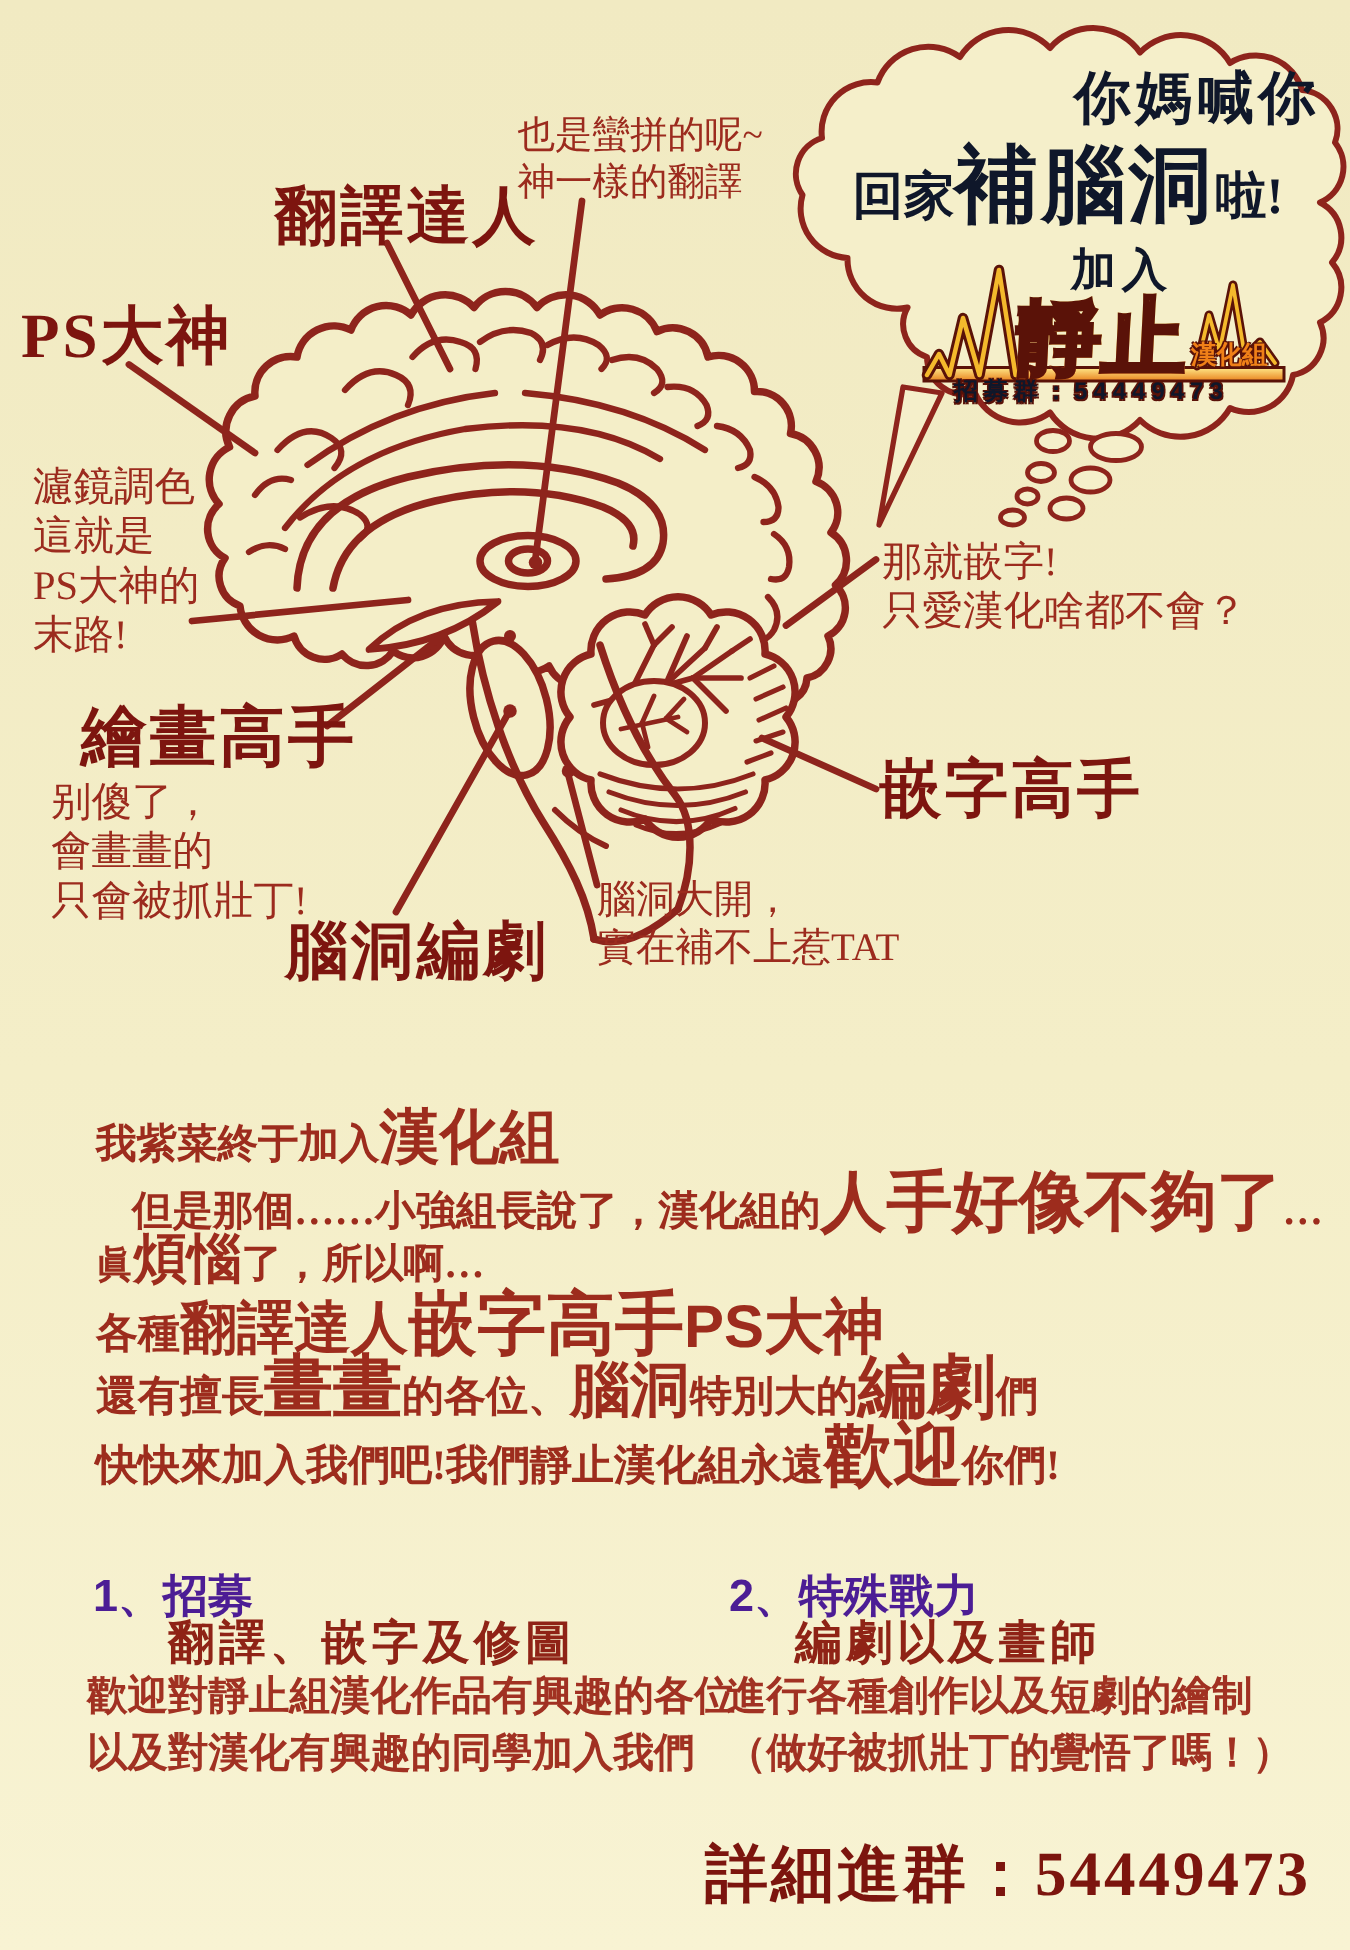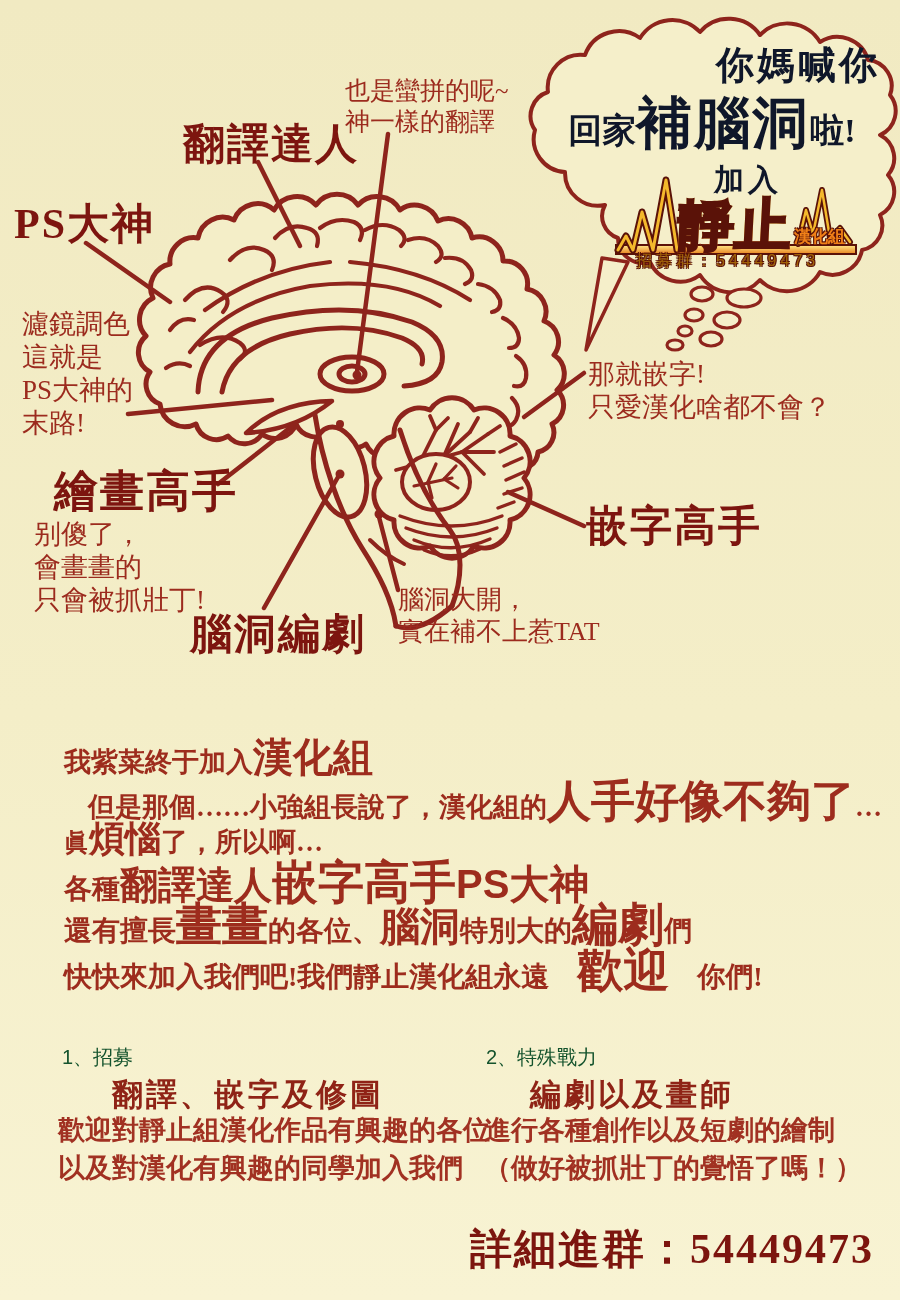--- a/index.html
+++ b/index.html
@@ -14,36 +14,36 @@
   .part-label{font-weight:bold;color:#7d150f;letter-spacing:2px;}
   
   .note{color:#9c2b1e;font-family:"Liberation Serif","DejaVu Serif",serif;line-height:1.22;}
   
   .bubble-txt{color:#0f172a;font-weight:bold;font-family:"Liberation Serif","DejaVu Serif",serif;}
   
   .pline{display:flex;align-items:baseline;color:#9d2c1d;font-weight:bold;}
   .pline .n{font-size:27px;font-family:Liberation Serif, serif;}
   .pline .m{font-size:38px;}
   .pline .b{font-size:46px;}
-  .sec-num{font-size:20px;font-weight:normal;color:#14532d;}
+  .sec-num{font-size:30px;font-weight:bold;color:#4c1d95;}
   .sec-title{font-size:31px;font-weight:bold;color:#8f2316;letter-spacing:3px;}
   .sec-body{font-size:27px;font-weight:bold;color:#a13122;}
   .logo-main{
     font-size:56px;font-weight:bold;letter-spacing:1px;
     background:linear-gradient(180deg,#ffec8e 5%,#f8c535 45%,#ef7c1c 75%,#e05210 100%);
     -webkit-background-clip:text;background-clip:text;color:transparent;
     -webkit-text-stroke:2.5px #5a1208;
     transform:skewX(-3deg);
   }
   .logo-sub{
     font-size:17px;font-weight:bold;color:#f08018;
     text-shadow:1px 1px 0 #5a1208,-1px 1px 0 #5a1208,1px -1px 0 #5a1208,-1px -1px 0 #5a1208;
   }
   .logo-group{
-    font-size:16px;font-weight:normal;letter-spacing:4px;color:#a16207;
+    font-size:16px;font-weight:bold;letter-spacing:4px;color:#0f172a;
     text-shadow:1px 1px 0 #5a1208,-1px 1px 0 #5a1208,1px -1px 0 #5a1208,-1px -1px 0 #5a1208;
   }
   .footer-txt{font-size:42px;font-weight:bold;color:#7c150e;letter-spacing:2px;}
 </style>
 </head>
 <body>
 
 <svg width="900" height="700" viewBox="0 0 900 700" class="abs" style="left:0;top:0;">
   <defs>
     <linearGradient id="barGrad" x1="0" y1="0" x2="0" y2="1">
@@ -255,21 +255,21 @@
 </div>
 <div class="abs pline" style="left:64px;top:894px;">
   <span class="n" style="font-size:28px;">還有擅長</span>
   <span class="b">畫畫</span>
   <span class="n" style="font-size:28px;">的各位、</span>
   <span class="m" style="font-size:40px;">腦洞</span>
   <span class="n" style="font-size:28px;">特別大的</span>
   <span class="b">編劇</span>
   <span class="n" style="font-size:28px;">們</span>
 </div>
-<div class="abs pline" style="left:64px;top:940px;gap:28px;">
+<div class="abs pline" style="left:64px;top:940px;">
   <span class="n" style="font-size:28px;">快快來加入我們吧!我們靜止漢化組永遠</span>
   <span class="b">歡迎</span>
   <span class="n" style="font-size:28px;">你們!</span>
 </div>
 
 <div class="abs sec-num" style="left:62px;top:1044px;">1、招募</div>
 <div class="abs sec-title" style="left:112px;top:1074px;">翻譯、嵌字及修圖</div>
 <div class="abs sec-body" style="left:58px;top:1112px;">歡迎對靜止組漢化作品有興趣的各位</div>
 <div class="abs sec-body" style="left:58px;top:1150px;">以及對漢化有興趣的同學加入我們</div>
 

